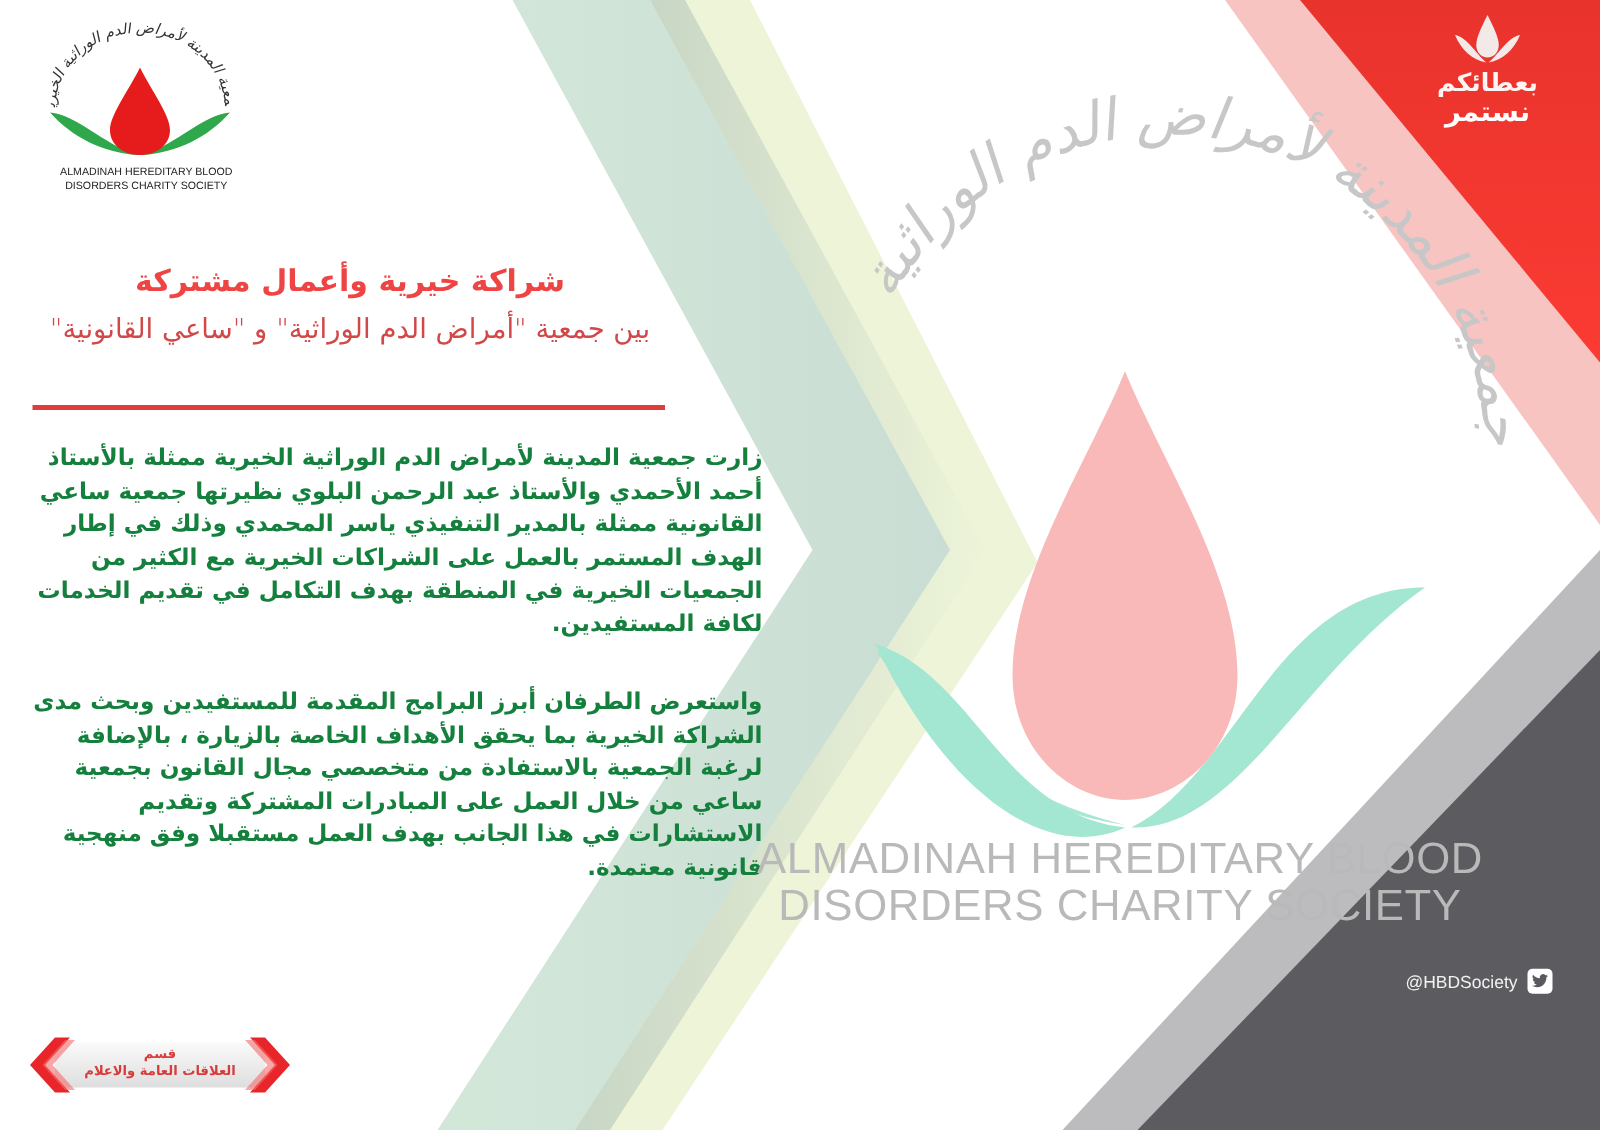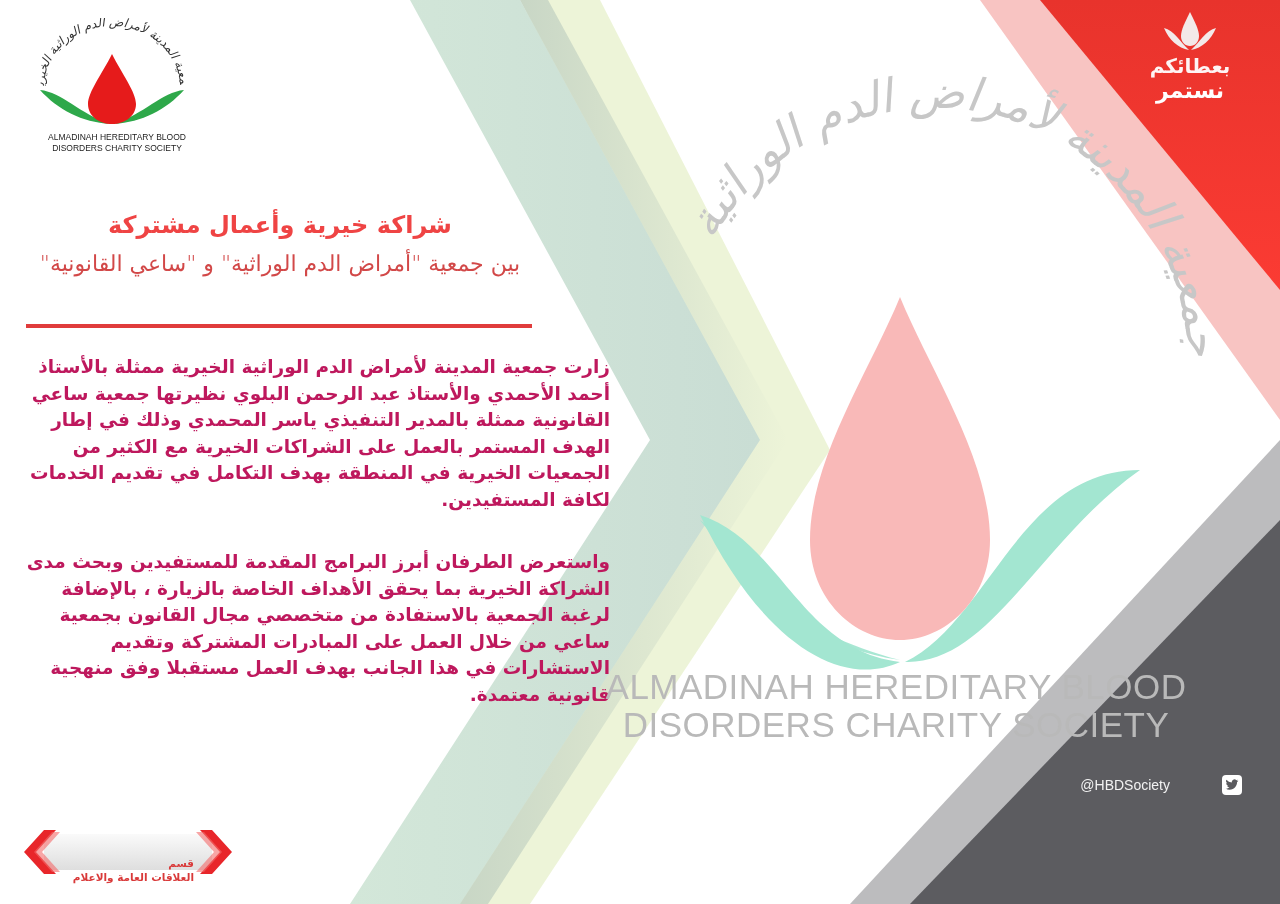--- a/index.html
+++ b/index.html
@@ -23,38 +23,38 @@
     .badge-ar2 { font-family: "DejaVu Sans", sans-serif; font-size: 22px; font-weight: bold; margin-top: 0; }
     .badge-en { font-family: "Liberation Sans", sans-serif; font-size: 8px; line-height: 10px; margin-top: 2px; letter-spacing: .2px; }
 
     
     .title { left: 30px; top: 208px; width: 500px; text-align: center; direction: rtl; }
     .title-main { font-family: "DejaVu Sans", sans-serif; font-weight: bold; color: #ef4444; font-size: 24px; line-height: 34px; }
     .title-sub { font-family: "DejaVu Sans", sans-serif; color: #d24848; font-size: 22px; line-height: 32px; margin-top: 6px; font-weight: 300; }
     .title-rule { left: 26px; top: 324px; width: 506px; height: 4px; background: #e03c3c; }
 
     
-    .body { left: 20px; top: 354px; width: 590px; direction: rtl; text-align: right; color: #be185d; }
+    .body { left: 20px; top: 354px; width: 590px; direction: rtl; text-align: right; color: #15803d; }
     .para { font-family: "DejaVu Sans", sans-serif; font-weight: bold; font-size: 18.5px; line-height: 26.5px; margin: 0; }
     .para + .para { margin-top: 36px; }
 
     
     .wm-en { left: 596px; top: 668px; width: 600px; color: #b9b9b9; font-family: "Liberation Sans", sans-serif;
       font-size: 35px; line-height: 38px; text-align: center; letter-spacing: .5px; }
 
     
     .contacts { right: 38px; top: 774px; width: 220px; }
-    .contact { display: flex; justify-content: flex-end; align-items: center; height: 22px; margin-bottom: 22px; gap: 44px; }
+    .contact { display: flex; justify-content: flex-end; align-items: center; height: 22px; margin-bottom: 22px; }
     .contact-text { color: #f2f2f2; font-family: "Liberation Sans", sans-serif; font-size: 14px; margin-right: 8px; }
     .contact-icon { width: 20px; height: 20px; background: #fff; border-radius: 4px; display: flex; align-items: center; justify-content: center; color: #5a5a5e; font-family: "Liberation Sans", sans-serif; font-weight: bold; font-size: 14px; }
 
     
     .dept { left: 22px; top: 828px; width: 212px; height: 48px; }
-    .dept-text { position: absolute; left: 40px; width: 132px; top: 8px; direction: rtl;
-      color: #d93a3a; font-family: "DejaVu Sans", sans-serif; font-size: 10.5px; line-height: 14px; font-weight: bold; margin-top: 20px; }
+    .dept-text { position: absolute; left: 40px; width: 132px; top: 8px; text-align: center; direction: rtl;
+      color: #d93a3a; font-family: "DejaVu Sans", sans-serif; font-size: 10.5px; line-height: 14px; font-weight: bold; }
   </style>
 </head>
 <body>
 
 <svg class="bg-svg" viewBox="0 0 1280 904" xmlns="http://www.w3.org/2000/svg">
   <defs>
     <linearGradient id="shadeSage" x1="0" y1="0" x2="1" y2="0">
       <stop offset="0" stop-color="#d3e7d9"></stop>
       <stop offset="1" stop-color="#c9ddd4"></stop>
     </linearGradient>

